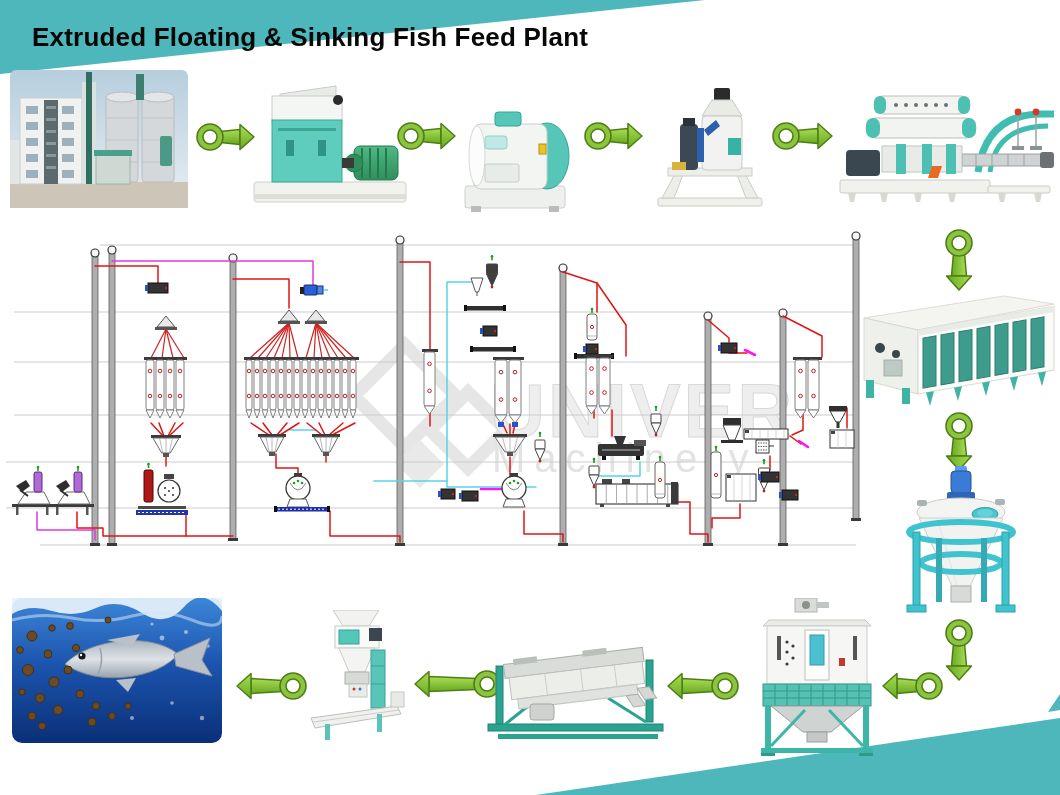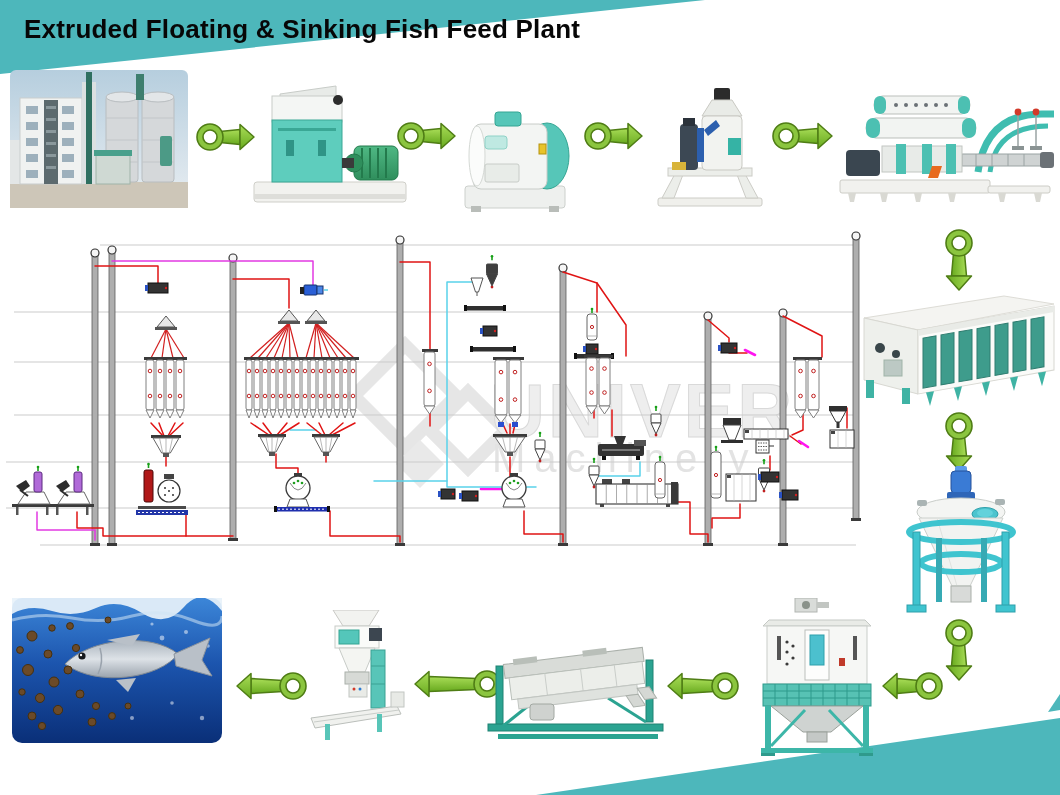--- a/index.html
+++ b/index.html
@@ -1,19 +1,19 @@
 <!DOCTYPE html>
 <html><head>
 <meta charset="utf-8">
 <style>
   html,body{margin:0;padding:0;background:#fff;}
   .page{position:relative;width:1060px;height:795px;overflow:hidden;background:#fff;
         font-family:"Liberation Sans",sans-serif;}
   .overlay{position:absolute;left:0;top:0;width:1060px;height:795px;}
-  h1.title{position:absolute;left:16px;top:6px;margin:8px;font-size:26px;font-weight:bold;
+  h1.title{position:absolute;left:16px;top:6px;margin:16px;font-size:26px;font-weight:bold;
            color:#070707;letter-spacing:.2px;z-index:30;font-family:"Liberation Sans",sans-serif;}
   .m{position:absolute;z-index:20;}
   .m svg{display:block;width:100%;height:100%;}
   .wm-big{font-family:"Liberation Sans",sans-serif;font-weight:bold;font-size:76px;
           fill:#eeeeee;stroke:#d9d9d9;stroke-width:1px;letter-spacing:3px;}
   .wm-small{font-family:"Liberation Sans",sans-serif;font-size:40px;fill:#e3e3e3;letter-spacing:9px;}
 </style>
 </head>
 <body>
 

